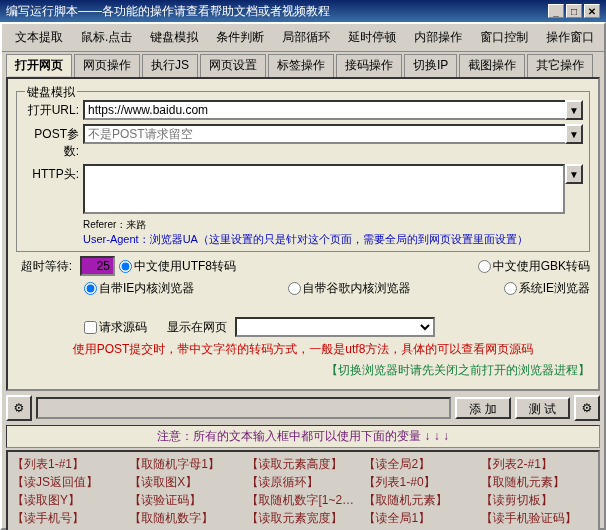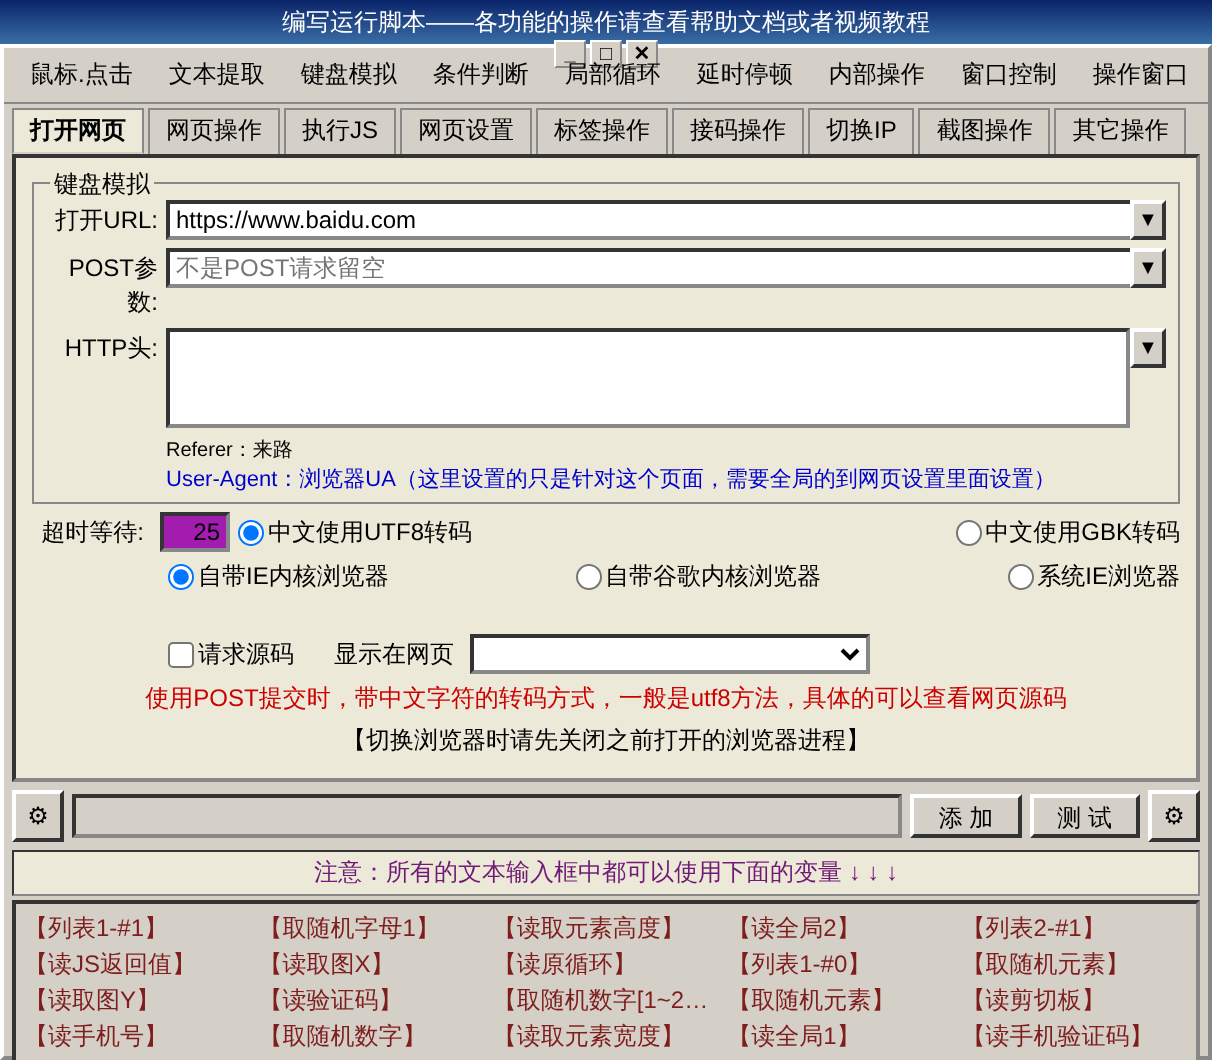--- a/index.html
+++ b/index.html
@@ -7,21 +7,20 @@
     
     
     .title-bar {
       background: linear-gradient(to bottom, #0a246a, #3a6ea5);
       color: white;
       padding: 3px 6px;
       display: flex;
       align-items: center;
       justify-content: space-between;
       height: 22px;
-      flex-direction: column;
     }
     .title-bar-controls { display: flex; gap: 2px; }
     .title-btn {
       width: 16px; height: 14px;
       background: #d4d0c8;
       border: 1px solid #888;
       border-top-color: #fff;
       border-left-color: #fff;
       font-size: 10px;
       display: flex; align-items: center; justify-content: center;
@@ -195,22 +194,22 @@
 
     
     .bottom-info {
       text-align: center;
       color: #cc0000;
       font-size: 12px;
       margin: 4px 0;
       padding: 0 4px;
     }
     .bottom-link {
-      text-align: center;
-      color: #000000;
+      text-align: right;
+      color: #15803d;
       font-size: 12px;
       margin: 2px 0;
       font-family: Liberation Mono, monospace;
     }
 
     
     .btn-row {
       display: flex;
       align-items: center;
       margin: 4px;
@@ -289,22 +288,22 @@
   <div class="title-bar-controls">
     <div class="title-btn">_</div>
     <div class="title-btn">□</div>
     <div class="title-btn">✕</div>
   </div>
 </div>
 
 <div class="window">
 
   <div class="menu-bar">
+    <div class="menu-item">文本提取</div>
     <div class="menu-item">鼠标.点击</div>
-    <div class="menu-item">文本提取</div>
     <div class="menu-item">键盘模拟</div>
     <div class="menu-item">条件判断</div>
     <div class="menu-item">局部循环</div>
     <div class="menu-item">延时停顿</div>
     <div class="menu-item">内部操作</div>
     <div class="menu-item">窗口控制</div>
     <div class="menu-item">操作窗口</div>
   </div>
 
   <div class="tab-row">

